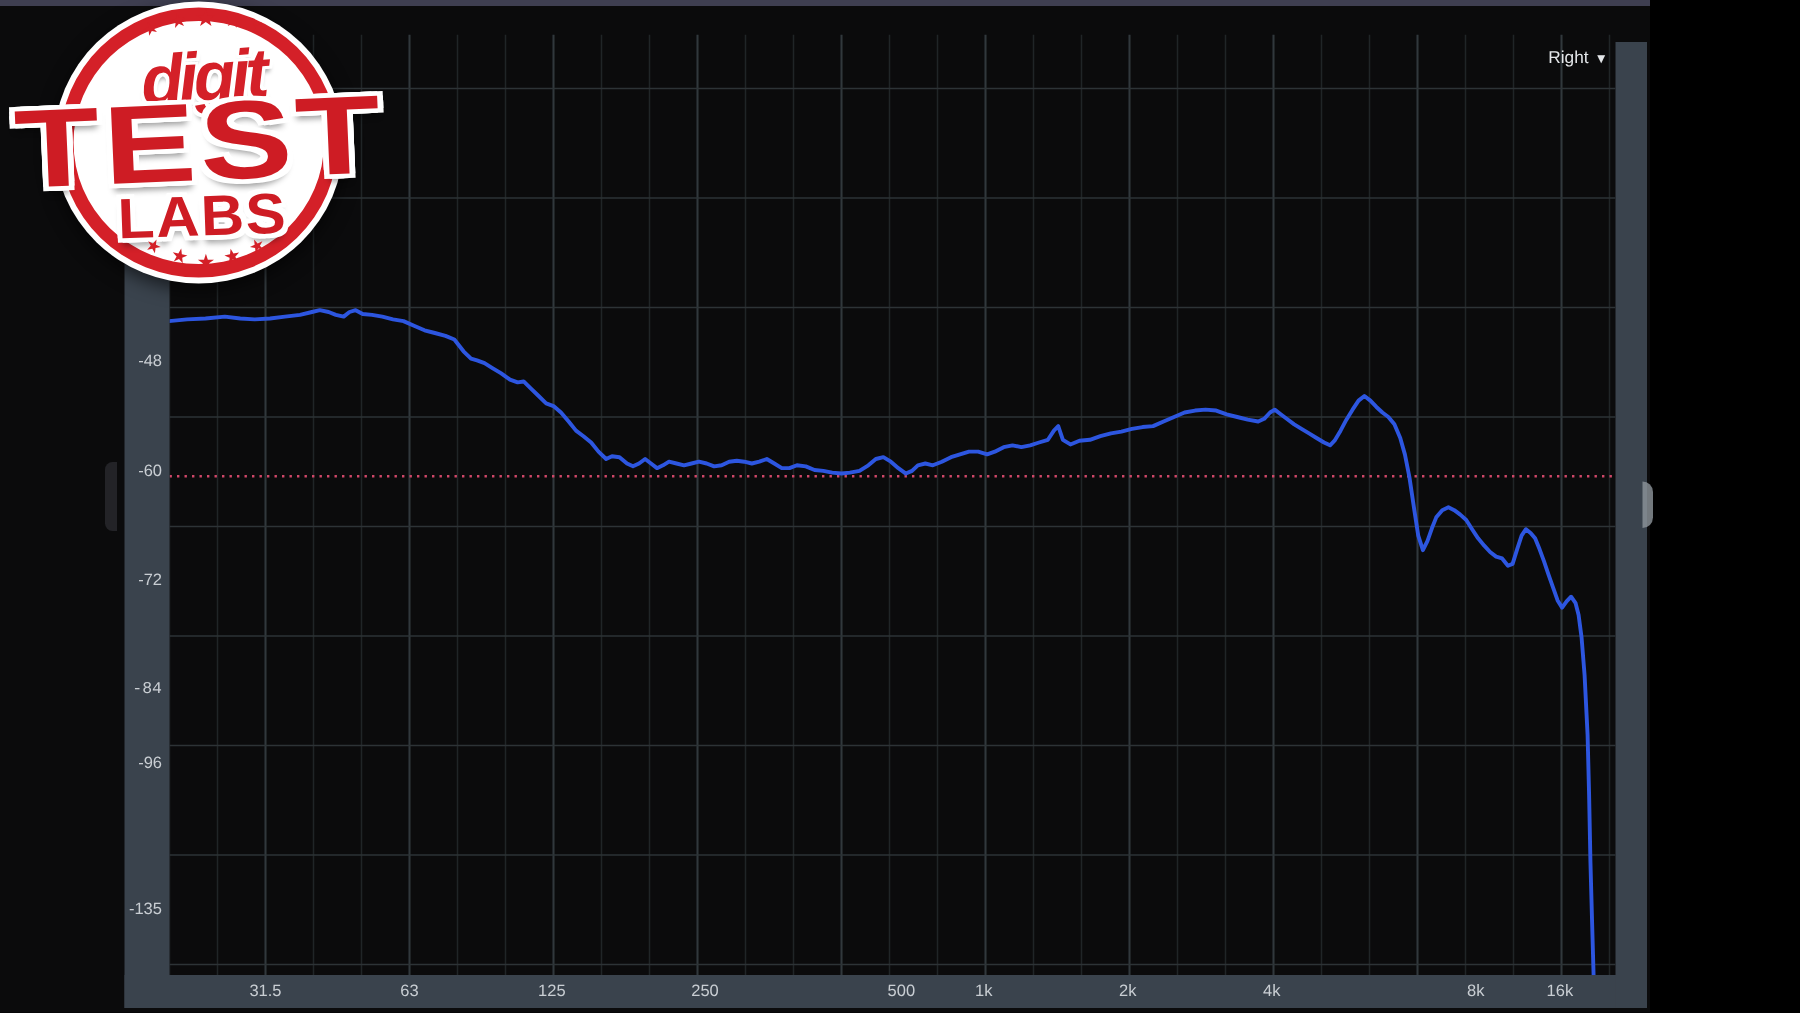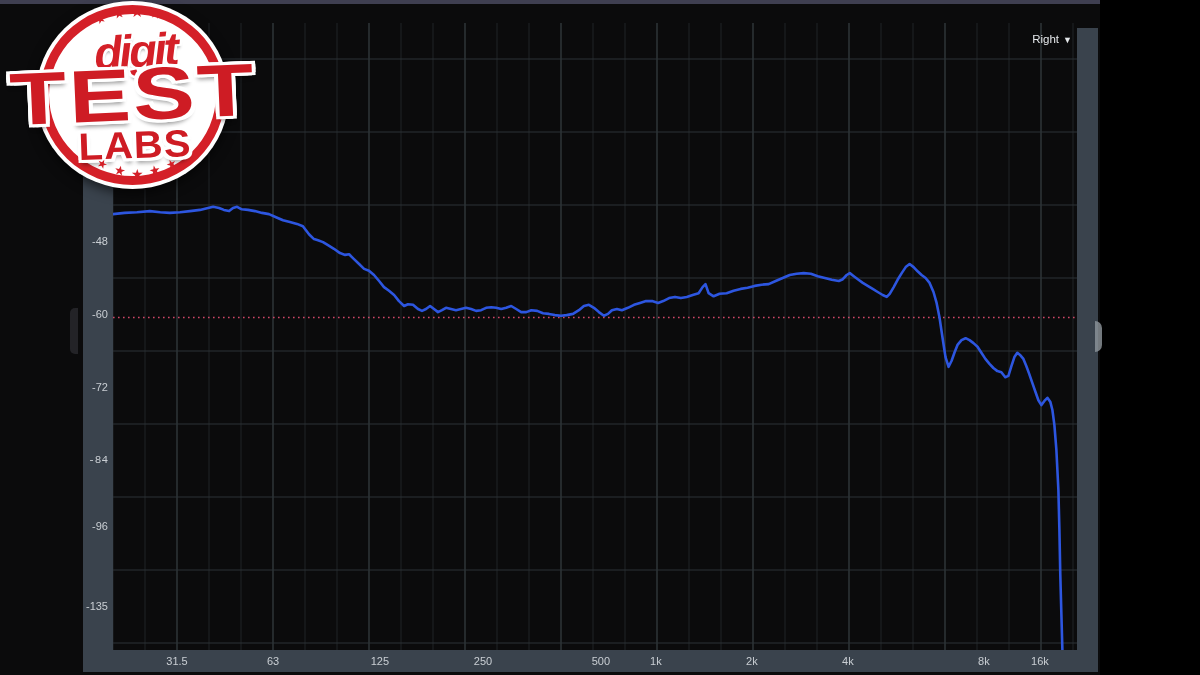--- a/index.html
+++ b/index.html
@@ -106,28 +106,28 @@
         <line x1="113" y1="317.54166666666663" x2="1077" y2="317.54166666666663" stroke="#cf4768" stroke-width="1.6" stroke-dasharray="1.6 3.4"></line>
         <polyline points="112.7,214.1 124.7,212.9 137.0,212.3 149.9,211.1 160.2,212.3 169.8,212.9 180.0,212.3 190.0,211.1 200.0,209.9 208.0,208.0 213.2,206.8 219.1,208.0 223.9,209.9 229.1,211.1 233.0,208.0 237.1,206.8 241.8,209.3 248.0,209.9 254.9,211.1 262.0,212.9 269.0,214.1 276.0,217.2 283.0,220.2 289.9,222.0 297.0,223.9 302.9,226.3 309.0,234.2 314.0,239.1 318.0,240.3 323.0,242.1 328.0,245.2 333.9,248.8 340.0,253.1 345.1,254.9 349.1,254.3 354.0,259.1 359.1,264.0 364.1,268.9 369.0,270.7 374.0,275.0 379.1,281.0 384.0,287.1 389.0,290.8 394.1,295.0 399.0,301.1 404.1,306.0 408.0,304.2 413.0,304.8 418.0,309.0 422.0,310.9 426.0,309.0 430.1,306.0 434.0,309.0 438.0,312.1 442.0,310.2 446.0,307.8 451.0,309.0 456.0,310.2 461.0,309.0 466.0,307.8 471.1,309.0 476.1,310.9 481.1,310.2 486.1,307.8 491.2,307.2 496.2,307.8 501.2,309.0 506.2,307.8 511.2,306.0 516.2,309.0 521.2,312.1 526.3,312.1 531.3,310.2 537.2,310.9 543.0,313.3 548.9,313.9 554.8,315.1 561.0,315.7 566.6,315.1 573.0,313.9 578.9,310.2 583.9,306.0 588.9,304.8 593.9,307.8 598.9,312.1 603.9,315.7 608.0,313.9 611.9,310.2 616.9,309.0 621.9,310.2 627.9,307.8 634.0,304.8 640.0,302.9 646.0,301.1 652.1,301.1 658.1,302.9 663.2,301.1 669.1,298.1 675.0,296.9 680.9,298.1 686.8,296.9 692.7,295.0 698.6,293.2 702.6,287.1 705.5,284.1 708.6,293.2 713.6,296.3 719.6,293.8 726.6,293.2 733.6,290.8 740.6,288.9 747.6,287.7 754.6,285.9 761.7,284.7 768.7,284.1 775.7,281.0 782.7,278.0 789.7,275.0 796.7,273.7 803.7,273.1 810.8,273.7 817.8,276.2 824.8,278.0 831.8,279.8 838.8,281.0 842.8,279.2 846.7,275.0 849.8,273.1 853.8,276.2 857.8,279.2 862.8,282.9 867.7,285.9 872.7,288.9 877.7,292.0 882.7,295.0 886.7,296.9 889.7,293.8 893.7,287.1 897.6,279.8 901.7,273.1 905.7,267.1 909.6,264.0 913.6,267.1 917.6,271.3 921.6,275.0 925.6,278.0 929.6,282.9 933.5,292.0 936.6,302.9 939.6,318.1 942.6,338.2 945.5,357.1 948.6,366.8 951.6,360.7 954.6,352.2 957.5,344.9 961.5,340.1 965.6,338.2 969.5,340.1 973.5,343.1 977.5,346.7 981.4,352.8 985.4,358.9 989.5,363.8 993.4,368.0 997.4,371.1 1001.4,372.3 1005.3,377.2 1008.4,375.9 1011.4,366.2 1014.4,357.1 1017.3,352.8 1020.4,355.3 1023.4,358.9 1026.4,366.2 1029.3,374.1 1032.4,383.2 1035.4,391.8 1038.4,400.3 1041.4,405.1 1044.4,400.9 1047.4,397.8 1050.4,402.1 1052.4,410.0 1054.4,425.2 1056.4,450.2 1058.4,490.3 1059.4,529.9 1060.3,574.9 1061.4,615.0 1062.4,650.3" fill="none" stroke="#2d56e0" stroke-width="2.6" stroke-linejoin="round" stroke-linecap="round"></polyline>
       </g>
   </svg>
 
   <div id="y-ruler">
       <div class="ytick" style="top: 177px;">-48</div>
       <div class="ytick" style="top: 250px;">-60</div>
       <div class="ytick" style="top: 323px;">-72</div>
       <div class="ytick" style="top: 396px; font-family: Liberation Mono, monospace;">-84</div>
-      <div class="ytick" style="top: 462px;">-96</div>
+      <div class="ytick" style="top: 445px;">-96</div>
       <div class="ytick" style="top: 542px;">-135</div>
     </div>
   <div id="x-ruler">
       <div class="xtick" style="left: 94px; text-align: right;">31.5</div>
       <div class="xtick" style="left: 190px;">63</div>
-      <div class="xtick" style="left: 284.896px; margin-left: 12px;">125</div>
-      <div class="xtick" style="left: 400px;">250</div>
+      <div class="xtick" style="left: 284.896px;">125</div>
+      <div class="xtick" style="left: 387px;">250</div>
       <div class="xtick" style="left: 476.896px; margin-left: 41px;">500</div>
       <div class="xtick" style="left: 572.896px;">1k</div>
       <div class="xtick" style="left: 668.896px;">2k</div>
       <div class="xtick" style="left: 764.896px;">4k</div>
       <div class="xtick" style="left: 860.896px; margin-left: 40px;">8k</div>
       <div class="xtick" style="left: 956.896px;">16k</div>
     </div>
   <div id="r-scroll"></div>
 
   <div id="channel-selector">

